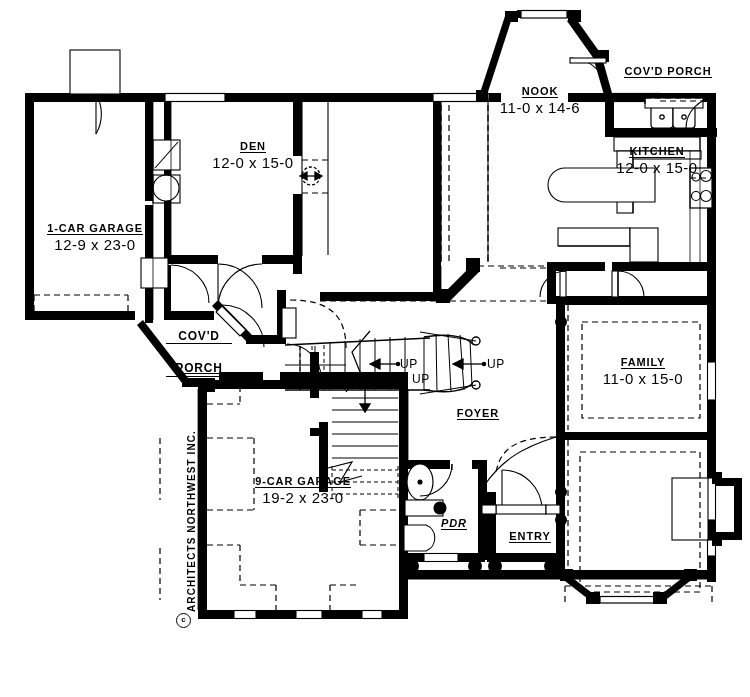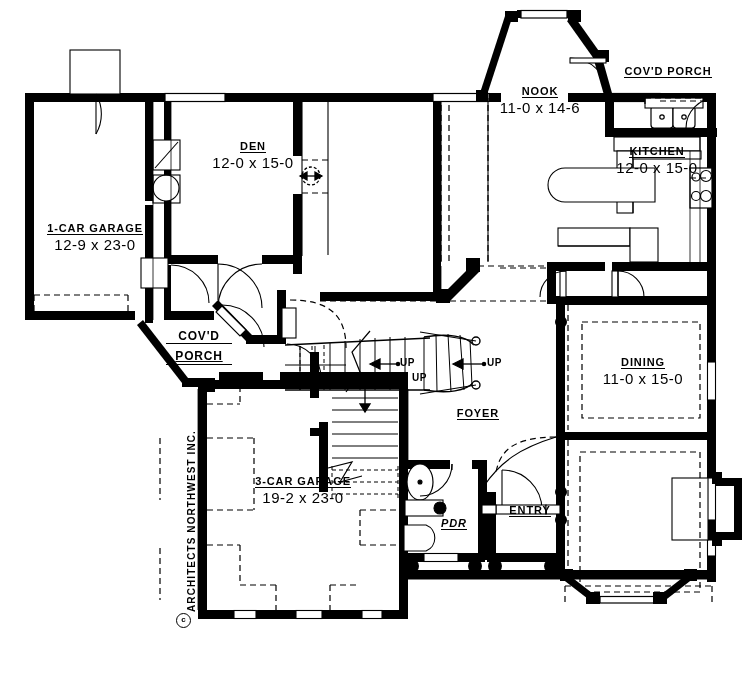--- a/index.html
+++ b/index.html
@@ -37,22 +37,22 @@
     font-weight:400;
     letter-spacing:0.5px;
     margin-top:1px;
   }
   .room-label.two-line .rl-name{display:block;}
 
   .small-label .rl-name{font-size:12px;letter-spacing:0.8px;}
 
   .up-label{
     position:absolute;
-    font-size:10px;
-    font-weight:700;
+    font-size:12px;
+    font-weight:400;
     letter-spacing:0.5px;
     color:#000;
     font-family:"Liberation Sans", sans-serif;
     text-align:right;
   }
 
   .credit{
     position:absolute;
     font-size:10px;
     font-weight:700;
@@ -473,44 +473,44 @@
   <div class="room-label" style="left:606px;top:61px;width:124px;">
     <span class="rl-name">COV'D PORCH</span>
   </div>
 
   <div class="room-label" style="left:602px;top:141px;width:110px;">
     <span class="rl-name">KITCHEN</span>
     <span class="rl-dims">12-0 x 15-0</span>
   </div>
 
   <div class="room-label" style="left:588px;top:352px;width:110px;">
-    <span class="rl-name">DINING</span>
+    <span class="rl-name">FAMILY</span>
     <span class="rl-dims">11-0 x 15-0</span>
   </div>
 
 
   <div class="room-label two-line small-label" style="left:166px;top:330px;width:66px;">
     <span class="rl-name">COV'D</span>
-    <span class="rl-name" style="margin-top:6px;text-decoration:underline;">PORCH</span>
+    <span class="rl-name" style="margin-top:18px;text-decoration:underline;">PORCH</span>
   </div>
 
   <div class="room-label" style="left:243px;top:471px;width:120px;">
-    <span class="rl-name">3-CAR GARAGE</span>
+    <span class="rl-name">9-CAR GARAGE</span>
     <span class="rl-dims">19-2 x 23-0</span>
   </div>
 
   <div class="room-label" style="left:438px;top:403px;width:80px;text-align:center;">
     <span class="rl-name">FOYER</span>
   </div>
 
   <div class="room-label" style="left:428px;top:513px;width:52px;font-style:italic;">
     <span class="rl-name">PDR</span>
   </div>
 
-  <div class="room-label" style="left:495px;top:500px;width:70px;">
+  <div class="room-label" style="left:495px;top:526px;width:70px;">
     <span class="rl-name">ENTRY</span>
   </div>
 
   <div class="up-label" style="left:400px;top:357px;">UP</div>
   <div class="up-label" style="left:487px;top:357px;">UP</div>
   <div class="up-label" style="left:412px;top:372px;">UP</div>
 
   <svg style="position:absolute;left:0;top:0;width:750px;height:697px;pointer-events:none;">
     <g stroke="#000000" stroke-width="1.3" fill="#000000">
       <line x1="372" y1="364" x2="398" y2="364"></line>

